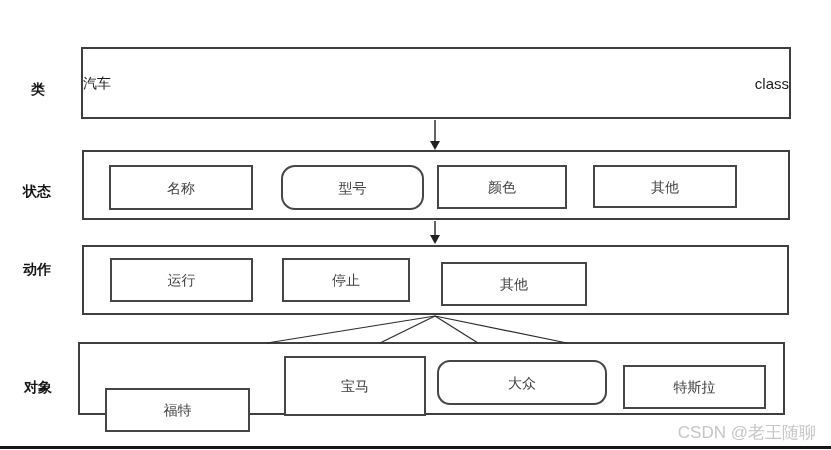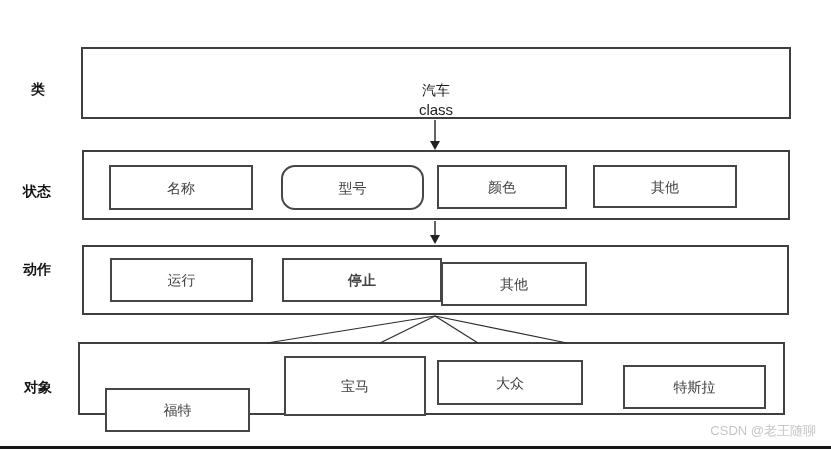--- a/index.html
+++ b/index.html
@@ -20,23 +20,22 @@
     line-height: 1;
   }
   .container {
     position: absolute;
     box-sizing: border-box;
     border: 2px solid #3f3f3f;
     background: #ffffff;
   }
   .classbox {
     display: flex;
-    flex-direction: column;
     align-items: center;
-    justify-content: flex-end;
+    justify-content: space-between;
     gap: 5px;
   }
   .classbox .t1 { font-size: 14px; color: #1c1c1c; line-height: 1; }
   .classbox .t2 { font-size: 15px; color: #1c1c1c; line-height: 1; }
   .item {
     position: absolute;
     box-sizing: border-box;
     border: 2px solid #464646;
     background: #ffffff;
     display: flex;
@@ -56,40 +55,40 @@
   .c-state  { left: 82px; top: 150px; width: 708px; height: 70px; }
   .c-action { left: 82px; top: 245px; width: 707px; height: 70px; }
   .c-object { left: 78px; top: 342px; width: 707px; height: 73px; }
   
   .s0 { left: 109px; top: 165px; width: 144px; height: 45px; }
   .s1 { left: 281px; top: 165px; width: 143px; height: 45px; border-radius: 14px; }
   .s2 { left: 437px; top: 165px; width: 130px; height: 44px; }
   .s3 { left: 593px; top: 165px; width: 144px; height: 43px; }
   
   .a0 { left: 110px; top: 258px; width: 143px; height: 44px; }
-  .a1 { left: 282px; top: 258px; width: 160px; height: 44px; font-weight: bold; }
+  .a1 { left: 282px; top: 258px; width: 128px; height: 44px; }
   .a2 { left: 441px; top: 262px; width: 146px; height: 44px; }
   
   .o0 { left: 105px; top: 357px; width: 145px; height: 44px; margin-top: 31px; }
   .o1 { left: 284px; top: 356px; width: 142px; height: 60px; }
-  .o2 { left: 437px; top: 360px; width: 146px; height: 45px; }
+  .o2 { left: 437px; top: 360px; width: 170px; height: 45px; border-radius: 13px; }
   .o3 { left: 623px; top: 365px; width: 143px; height: 44px; }
   
   .connectors {
     position: absolute;
     left: 0; top: 0;
     width: 831px; height: 450px;
     pointer-events: none;
   }
   .watermark {
     position: absolute;
     left: 676px;
     top: 424px;
     width: 140px;
-    font-size: 13px;
+    font-size: 17px;
     color: #c6c6c6;
     text-align: right;
     white-space: nowrap;
     line-height: 1.1;
   }
   .bottombar {
     position: absolute;
     left: 0;
     top: 446px;
     width: 831px;

